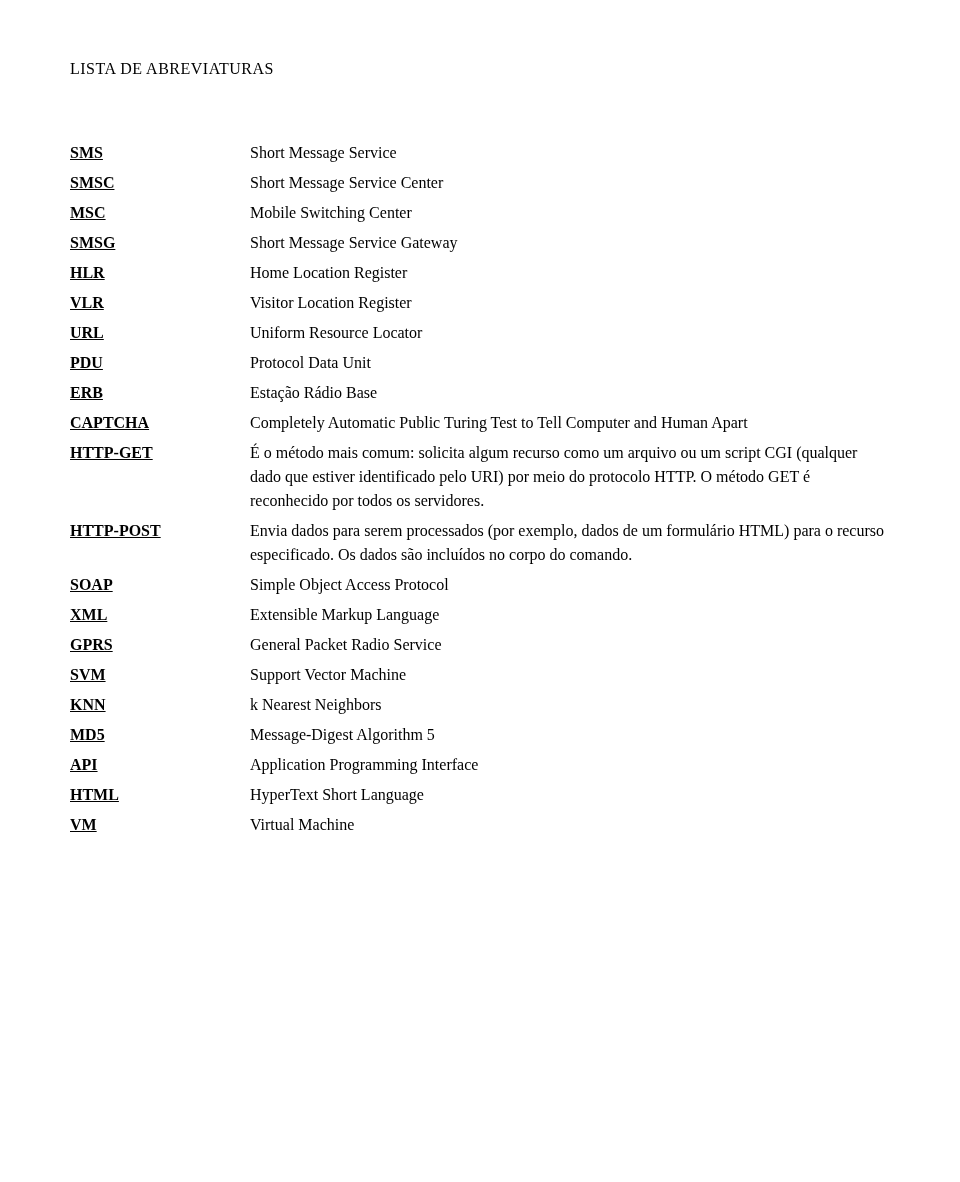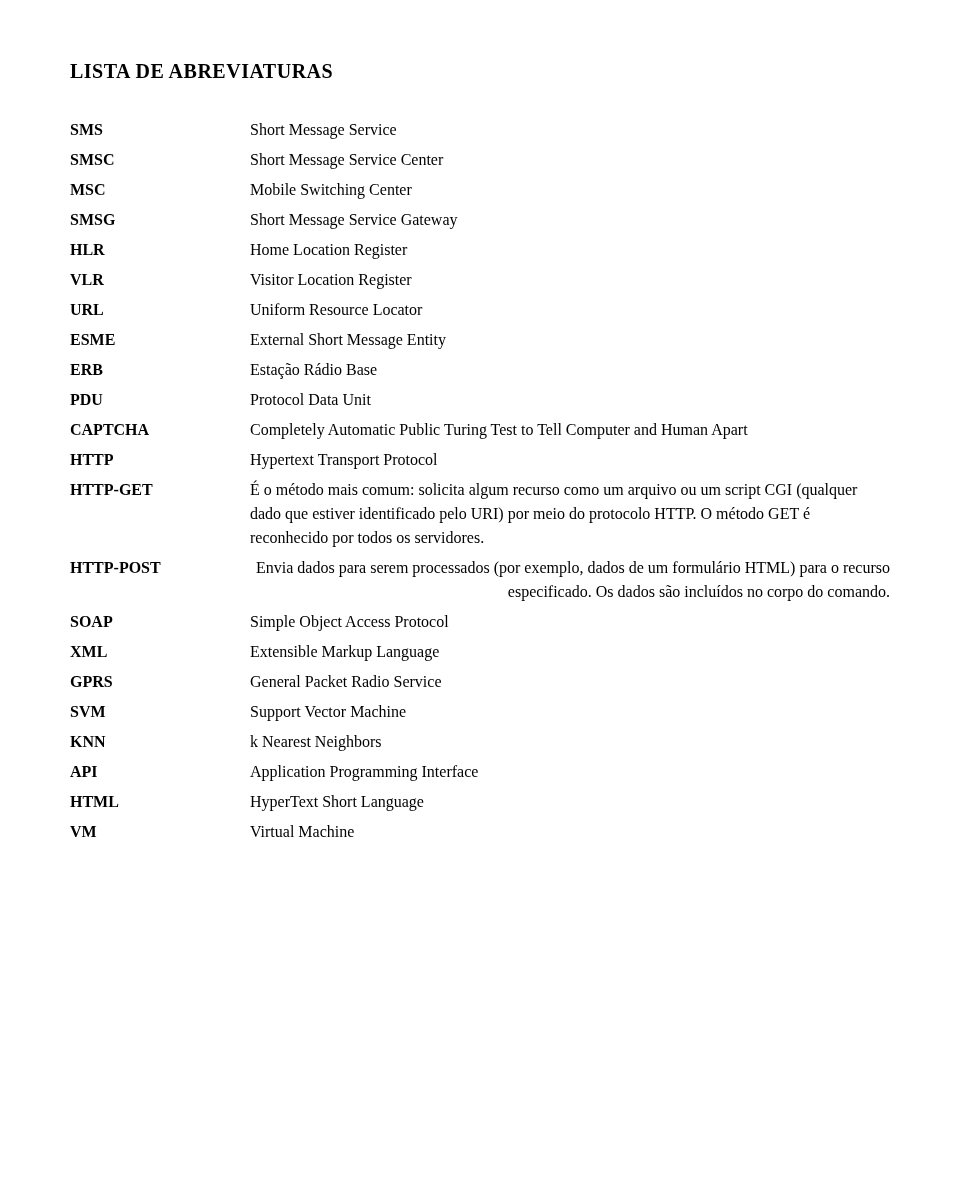--- a/index.html
+++ b/index.html
@@ -11,23 +11,23 @@
     body {
       background: #ffffff;
       font-family: "Times New Roman", Times, serif;
       color: #000000;
       padding: 60px 70px;
       width: 960px;
       min-height: 1182px;
     }
 
     .page-title {
-      font-size: 20px;
-      font-weight: bold;
-      margin-bottom: 32px;
+      font-size: 16px;
+      font-weight: normal;
+      margin-bottom: 60px;
       letter-spacing: 0.5px;
     }
 
     .abbrev-table {
       width: 100%;
       border-collapse: collapse;
     }
 
     .abbrev-table tr {
       vertical-align: top;
@@ -39,20 +39,21 @@
       line-height: 1.5;
     }
 
     .abbrev-col {
       width: 180px;
       font-weight: bold;
       font-style: normal;
       white-space: nowrap;
       vertical-align: top;
       padding-top: 4px;
+      text-decoration: underline;
     }
 
     .def-col {
       padding-left: 20px;
     }
   </style>
 </head>
 <body>
 
 <h1 class="page-title">LISTA DE ABREVIATURAS</h1>
@@ -81,46 +82,38 @@
       </tr>
       <tr>
         <td class="abbrev-col">VLR</td>
         <td class="def-col">Visitor Location Register</td>
       </tr>
       <tr>
         <td class="abbrev-col">URL</td>
         <td class="def-col">Uniform Resource Locator</td>
       </tr>
       <tr>
-        <td class="abbrev-col">ESME</td>
-        <td class="def-col">External Short Message Entity</td>
+        <td class="abbrev-col">PDU</td>
+        <td class="def-col">Protocol Data Unit</td>
       </tr>
       <tr>
         <td class="abbrev-col">ERB</td>
         <td class="def-col" style="font-style: normal;">Estação Rádio Base</td>
       </tr>
       <tr>
-        <td class="abbrev-col">PDU</td>
-        <td class="def-col">Protocol Data Unit</td>
-      </tr>
-      <tr>
         <td class="abbrev-col">CAPTCHA</td>
         <td class="def-col">Completely Automatic Public Turing Test to Tell Computer and Human Apart</td>
-      </tr>
-      <tr>
-        <td class="abbrev-col">HTTP</td>
-        <td class="def-col">Hypertext Transport Protocol</td>
       </tr>
       <tr>
         <td class="abbrev-col">HTTP-GET</td>
         <td class="def-col" style="font-style: normal; font-family: Liberation Serif, serif;">É o método mais comum: solicita algum recurso como um arquivo ou um script CGI (qualquer dado que estiver identificado pelo URI) por meio do protocolo HTTP. O método GET é reconhecido por todos os servidores.</td>
       </tr>
       <tr>
         <td class="abbrev-col">HTTP-POST</td>
-        <td class="def-col" style="font-style: normal; text-align: right;">Envia dados para serem processados (por exemplo, dados de um formulário HTML) para o recurso especificado. Os dados são incluídos no corpo do comando.</td>
+        <td class="def-col" style="font-style: normal;">Envia dados para serem processados (por exemplo, dados de um formulário HTML) para o recurso especificado. Os dados são incluídos no corpo do comando.</td>
       </tr>
       <tr>
         <td class="abbrev-col">SOAP</td>
         <td class="def-col">Simple Object Access Protocol</td>
       </tr>
       <tr>
         <td class="abbrev-col">XML</td>
         <td class="def-col">Extensible Markup Language</td>
       </tr>
       <tr>
@@ -129,20 +122,24 @@
       </tr>
       <tr>
         <td class="abbrev-col">SVM</td>
         <td class="def-col">Support Vector Machine</td>
       </tr>
       <tr>
         <td class="abbrev-col">KNN</td>
         <td class="def-col">k Nearest Neighbors</td>
       </tr>
       <tr>
+        <td class="abbrev-col">MD5</td>
+        <td class="def-col">Message-Digest Algorithm 5</td>
+      </tr>
+      <tr>
         <td class="abbrev-col">API</td>
         <td class="def-col">Application Programming Interface</td>
       </tr>
       <tr>
         <td class="abbrev-col">HTML</td>
         <td class="def-col">HyperText Short Language</td>
       </tr>
       <tr>
         <td class="abbrev-col">VM</td>
         <td class="def-col">Virtual Machine</td>

